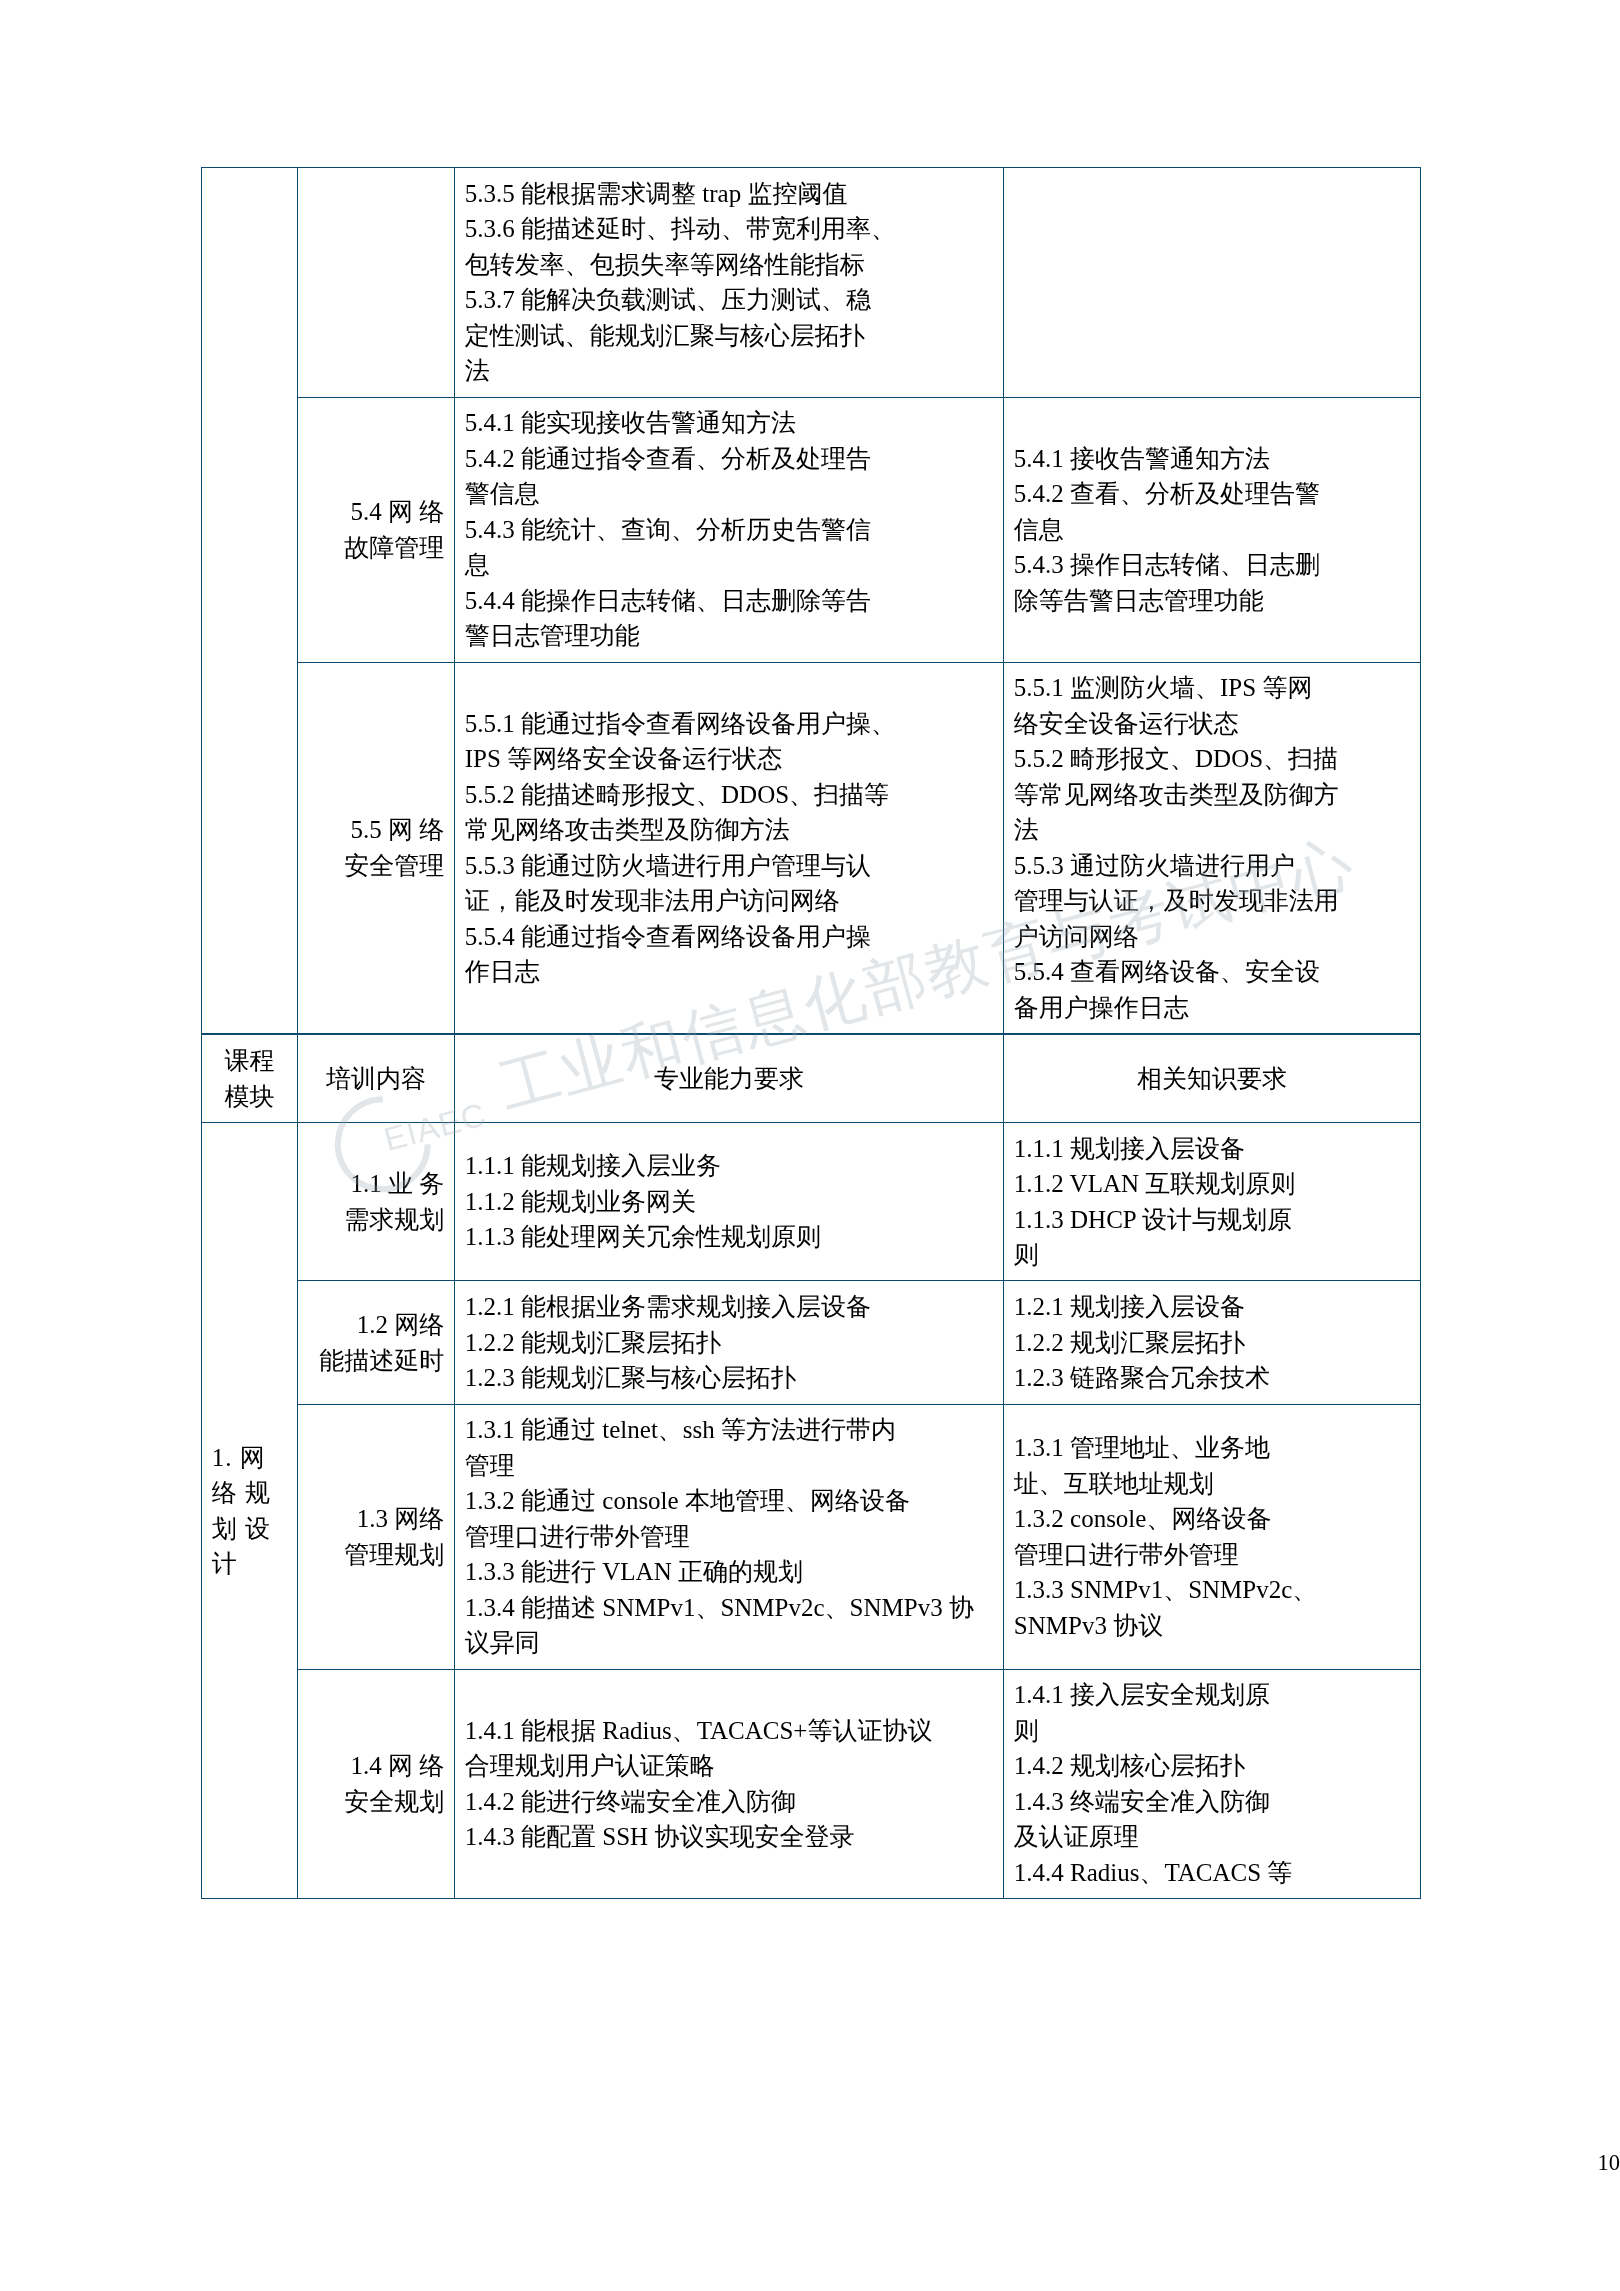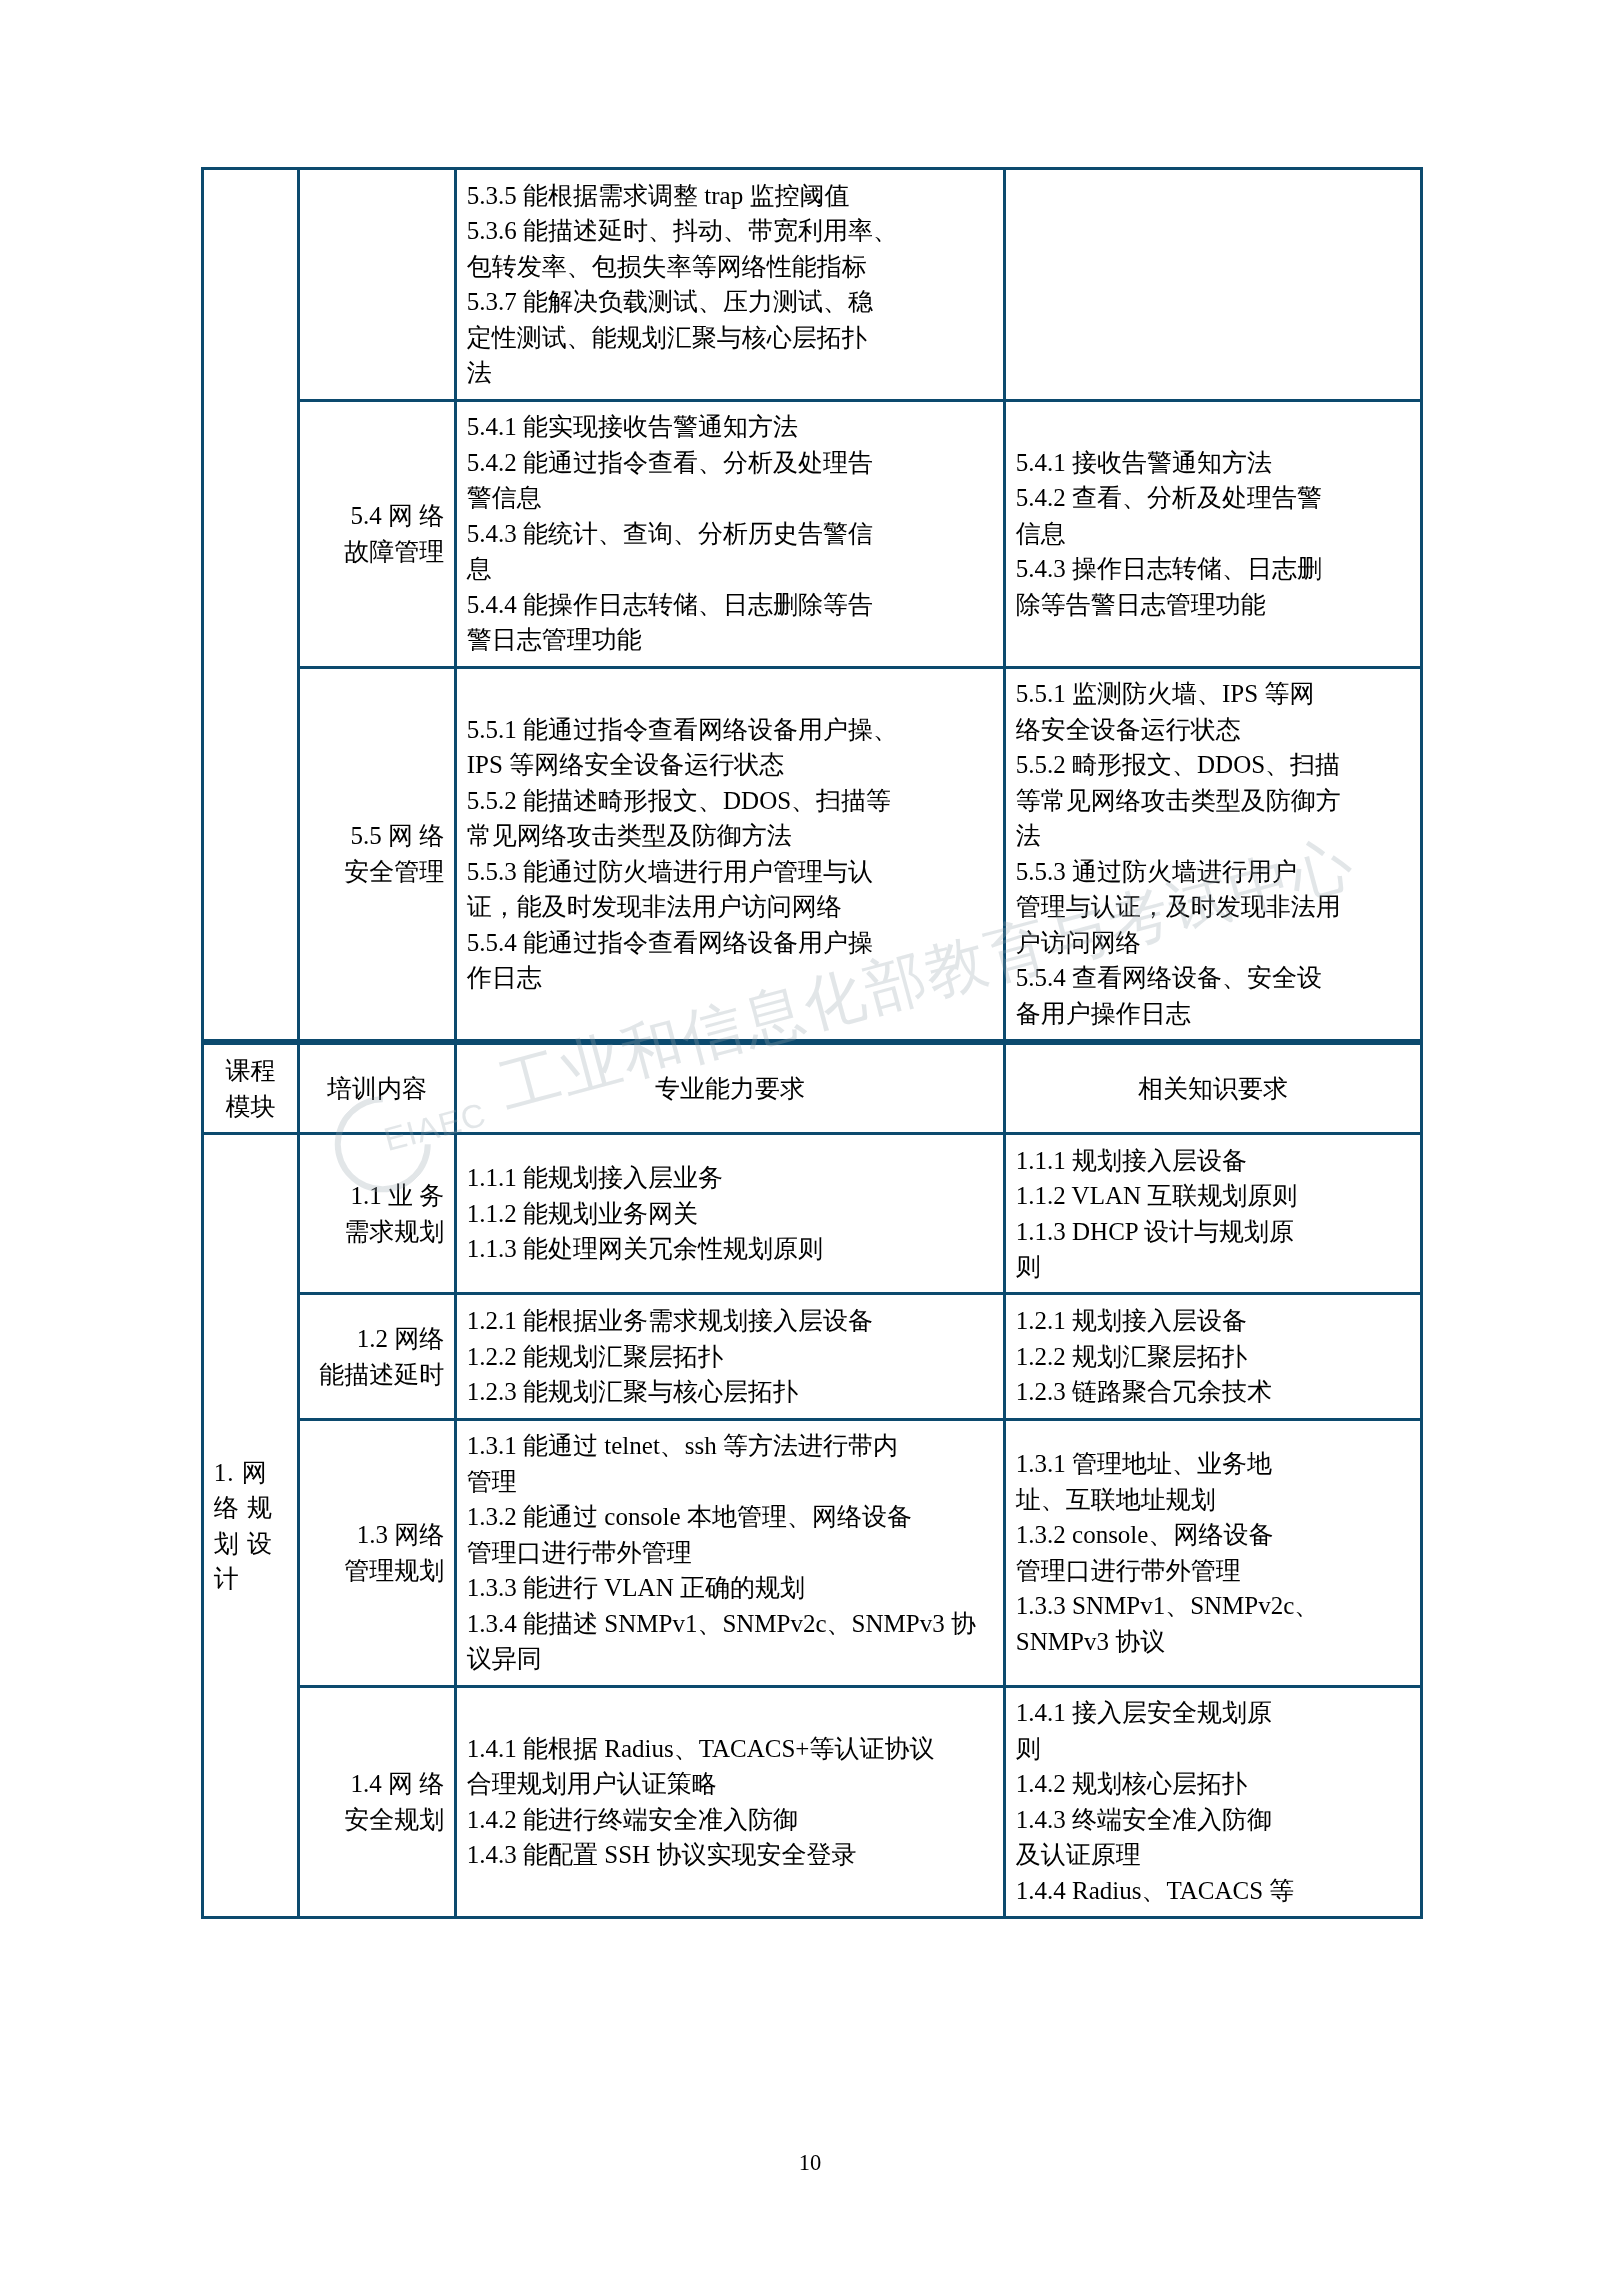--- a/index.html
+++ b/index.html
@@ -73,21 +73,21 @@
   }
 
   table.doc {
     border-collapse: collapse;
     width: 1218px;
     table-layout: fixed;
     position: relative;
     z-index: 2;
   }
   table.doc td, table.doc th {
-    border: 3px solid #0c4a6e;
+    border: 1px solid #0c4a6e;
     vertical-align: middle;
     padding: 7.8px 9.8px;
     font-size: 25px;
     line-height: 1.42;
     font-family: "Liberation Serif", "DejaVu Serif", serif;
     font-weight: normal;
   }
   td.vtext {
     letter-spacing: 1px;
   }
@@ -105,21 +105,21 @@
     position: relative;
     z-index: 2;
   }
   .section-title .num { margin-right: 25.5px; }
 
   .page-number {
     position: absolute;
     left: 0;
     right: 0;
     bottom: 116px;
-    text-align: center;
+    text-align: right;
     font-size: 22.5px;
     font-family: "Liberation Serif", serif;
   }
 
   
   .t1 col.c1 { width: 96px; }
   .t1 col.c2 { width: 157px; }
   .t1 col.c3 { width: 549px; }
   .t1 col.c4 { width: 417px; }
 

